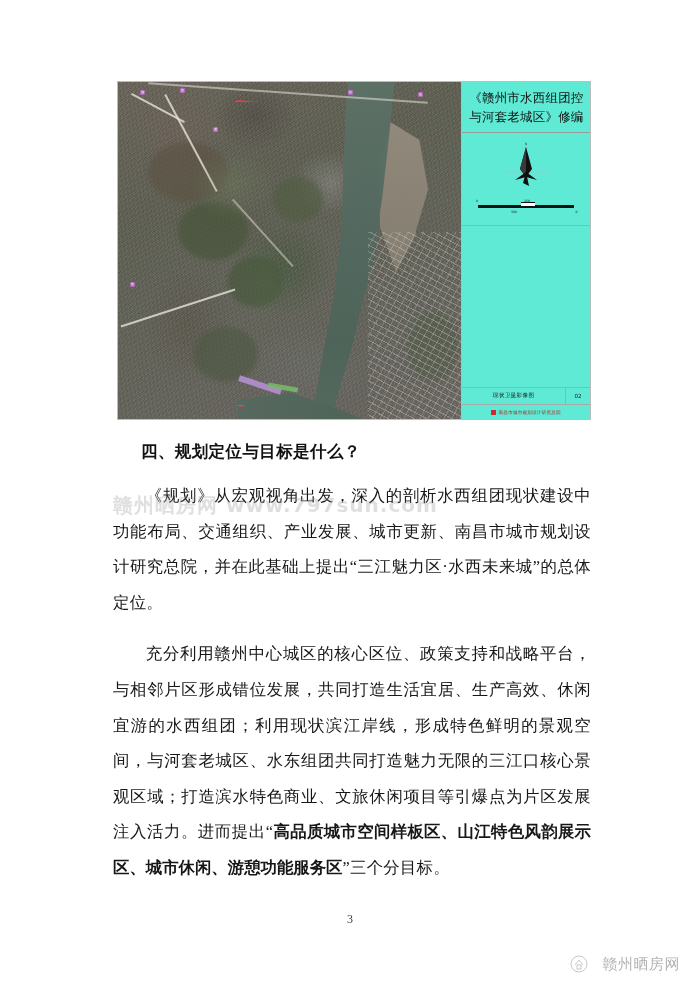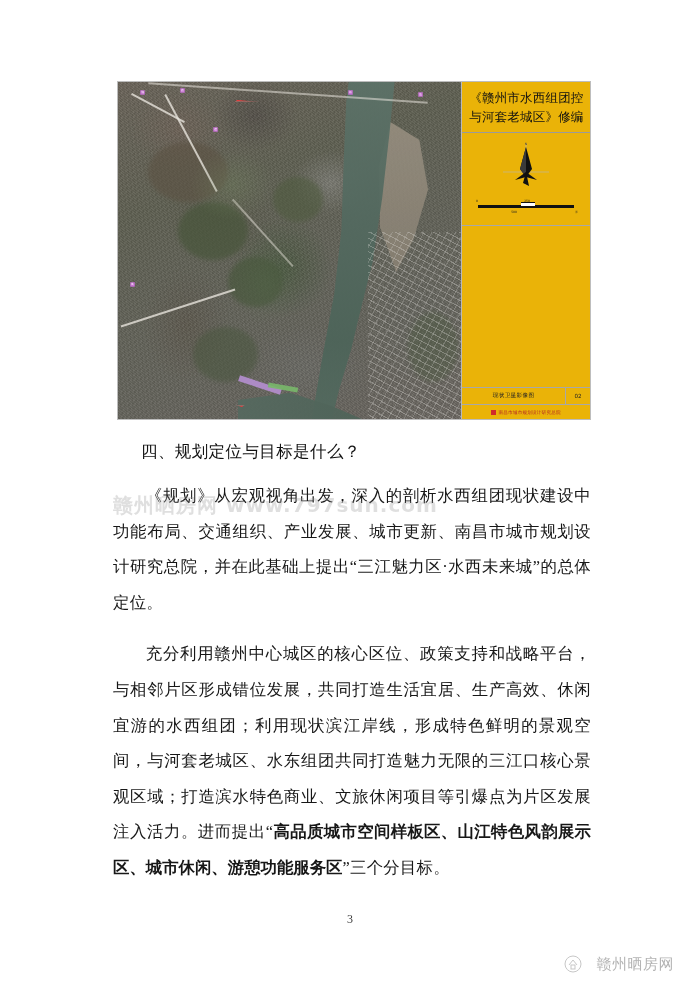--- a/index.html
+++ b/index.html
@@ -158,21 +158,21 @@
   .bridge {
     position: absolute;
     background: #b58fd0;
     opacity: .9;
   }
 
   
   .side-panel {
     width: 128px;
     height: 100%;
-    background: #eab308;
+    background: #5eead4;
     display: flex;
     flex-direction: column;
     box-sizing: border-box;
   }
   .title-block {
     padding: 6px 6px 6px 7px;
     border-bottom: 1px solid #9a9a9a;
     box-sizing: border-box;
   }
   .title-block .t-line {
@@ -276,21 +276,21 @@
     white-space: nowrap;
   }
 
   
   .heading {
     position: absolute;
     left: 141px;
     top: 441px;
     font-family: "DejaVu Sans", "Liberation Sans", sans-serif;
     font-size: 16.5px;
-    font-weight: normal;
+    font-weight: bold;
     color: #121212;
     letter-spacing: .4px;
     white-space: nowrap;
   }
   .body-text {
     position: absolute;
     left: 113px;
     top: 478px;
     width: 478px;
     font-family: "Liberation Serif", "DejaVu Serif", serif;
@@ -330,21 +330,21 @@
     left: 0; right: 0;
     top: 912px;
     text-align: center;
     font-family: "Liberation Serif", serif;
     font-size: 12px;
     color: #3a3a3a;
   }
 
   .brand {
     position: absolute;
-    right: 26px;
+    right: 20px;
     bottom: 16px;
     display: flex;
     align-items: center;
     gap: 14px;
     opacity: .48;
   }
   .brand-logo {
     width: 20px; height: 20px;
     flex: none;
   }

